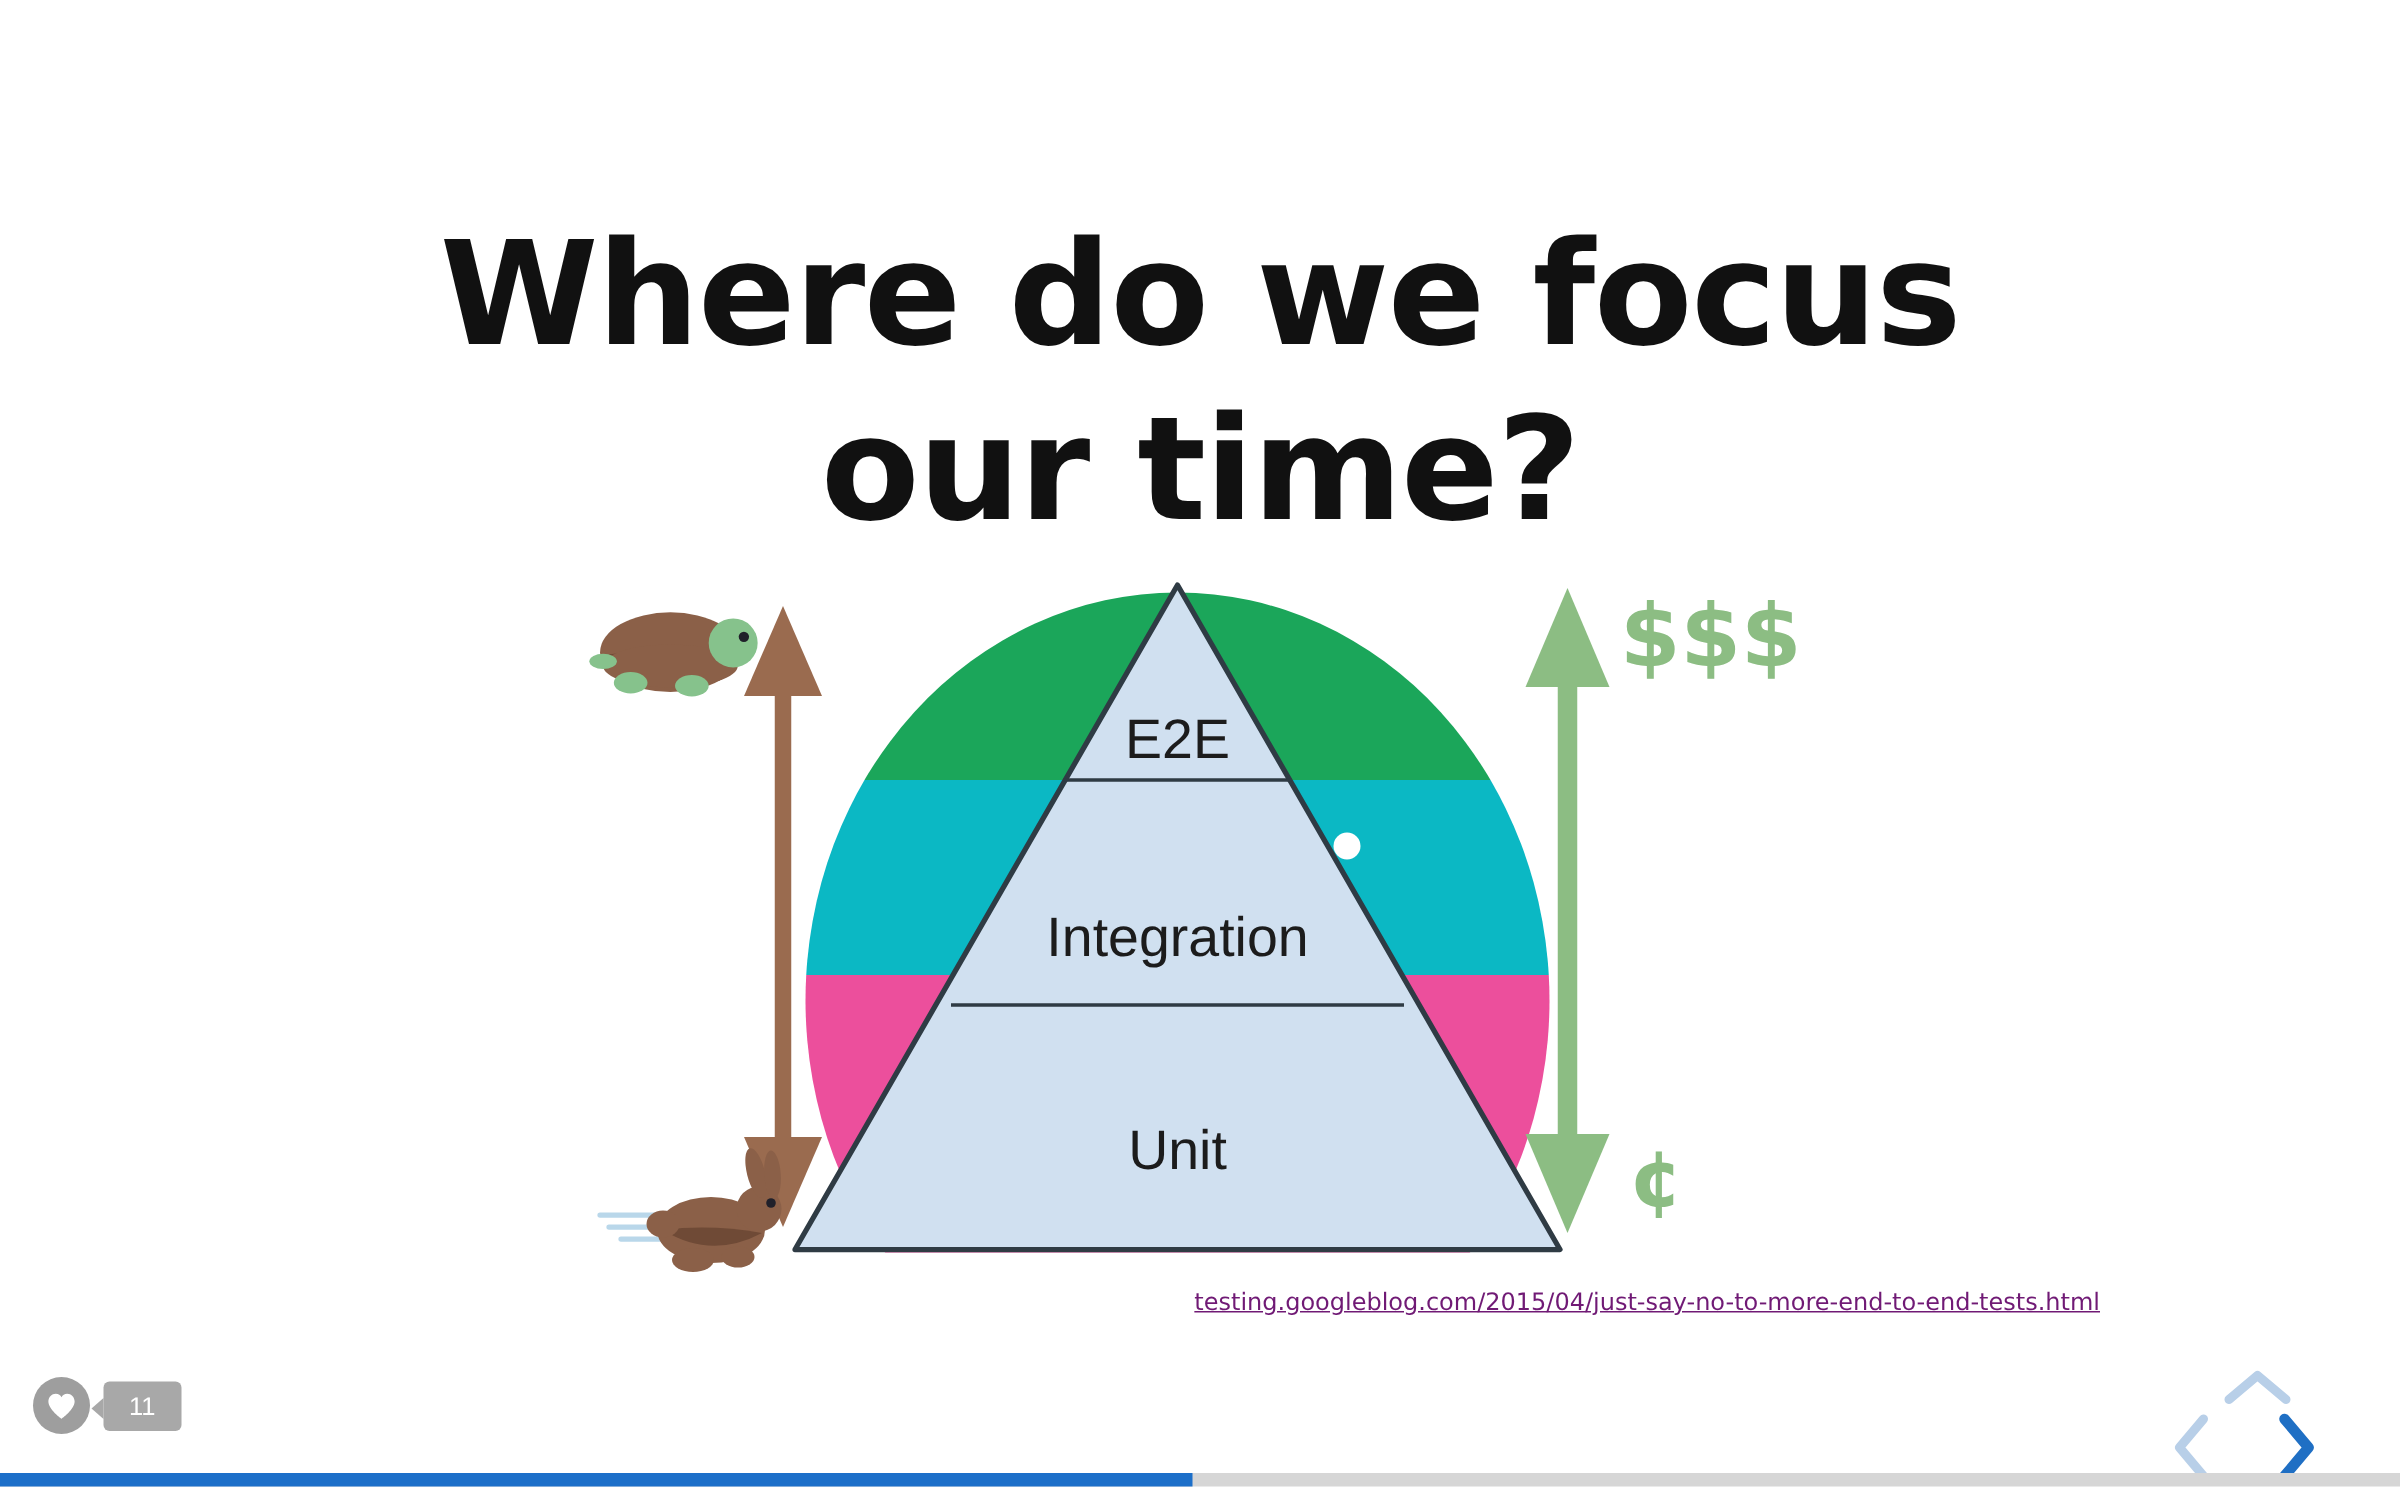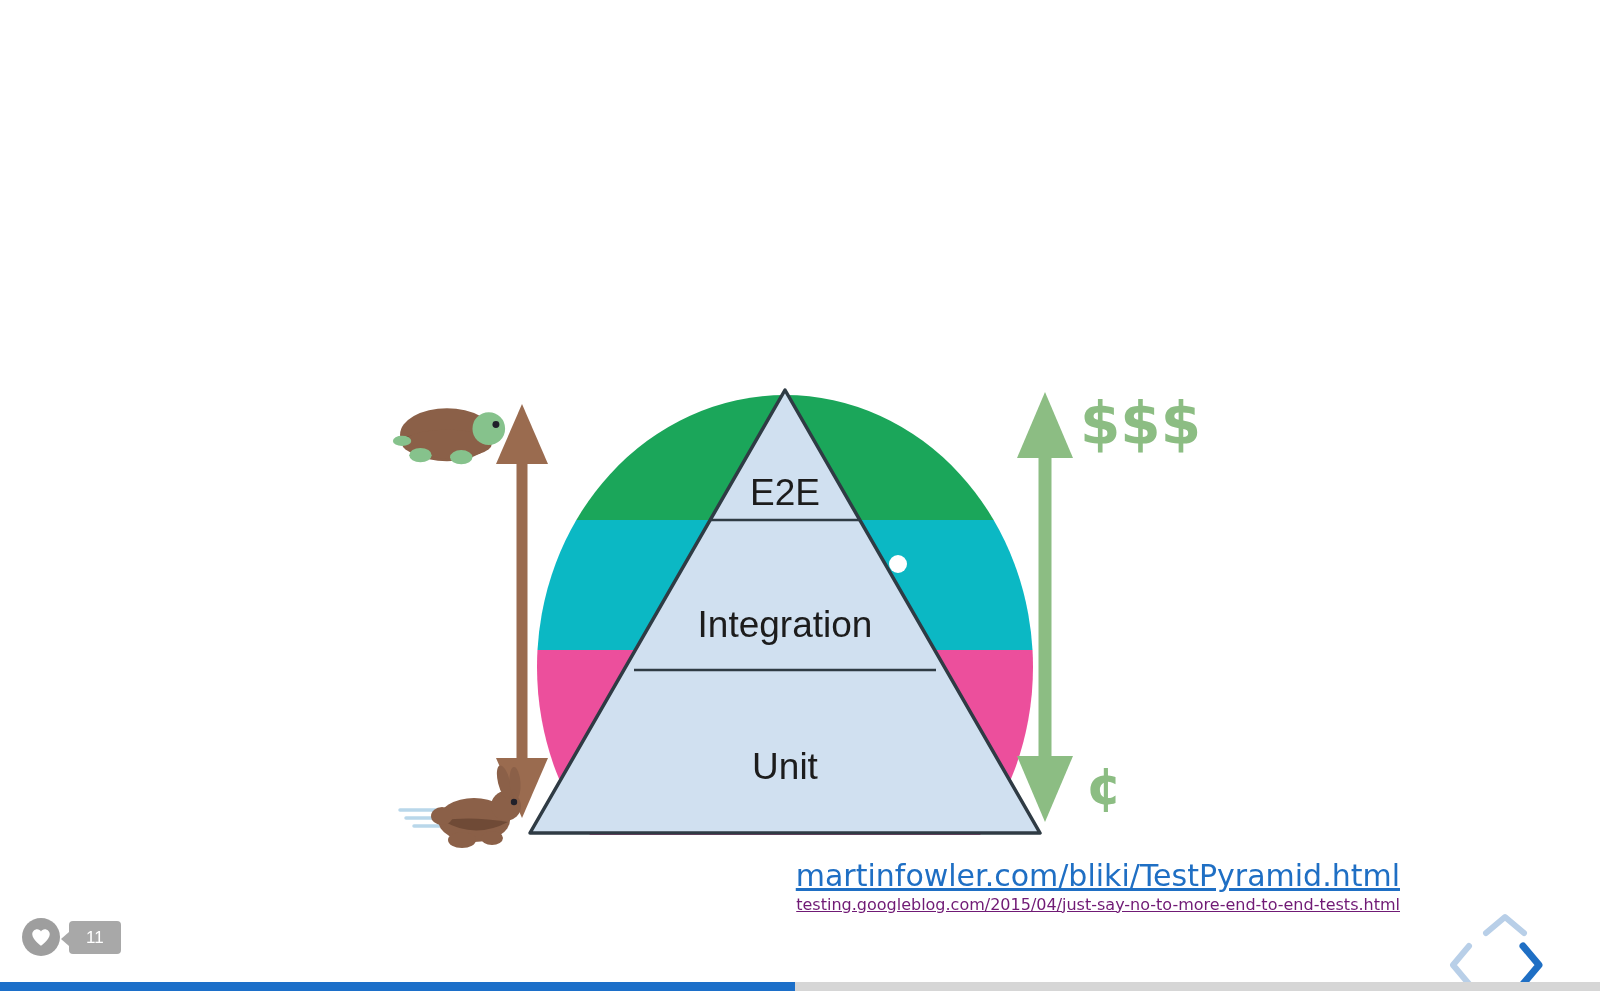--- a/index.html
+++ b/index.html
@@ -147,20 +147,22 @@
     height: 100%;
     background: #1c6fc9;
     width: 0;
   }
 </style>
 </head>
 <body>
 
 <div id="slide">
 
+  <div id="title">Where do we focus
+our time?</div>
 
   <div id="figure">
     <svg width="1600" height="480" viewBox="0 0 1600 480" xmlns="http://www.w3.org/2000/svg">
 
       <defs>
         <clipPath id="clip-e2e">
           <rect x="500" y="0" width="600" height="148"></rect>
         </clipPath>
         <clipPath id="clip-int">
           <rect x="500" y="148" width="600" height="130"></rect>
@@ -232,21 +234,20 @@
         <line x1="1045" y1="48" x2="1045" y2="422" stroke="#8cbd83" stroke-width="13"></line>
         <polygon points="1045,20 1073,86 1017,86" fill="#8cbd83"></polygon>
         <polygon points="1045,450 1073,384 1017,384" fill="#8cbd83"></polygon>
       </g>
       <text x="1080" y="72" font-family="DejaVu Sans, sans-serif" font-weight="700" font-size="58" fill="#8cbd83">$$$</text>
       <text x="1086" y="432" font-family="DejaVu Sans, sans-serif" font-weight="700" font-size="52" fill="#8cbd83">¢</text>
     </svg>
   </div>
 
   <div id="citations">
-    <a class="cite-primary" href="#">martinfowler.com/bliki/TestPyramid.html</a>
     <a class="cite-secondary" href="#">testing.googleblog.com/2015/04/just-say-no-to-more-end-to-end-tests.html</a>
   </div>
 
 </div>
 
 <div id="chrome-bottom">
 
   <div id="like-group">
     <div id="like-button">
       <span>

